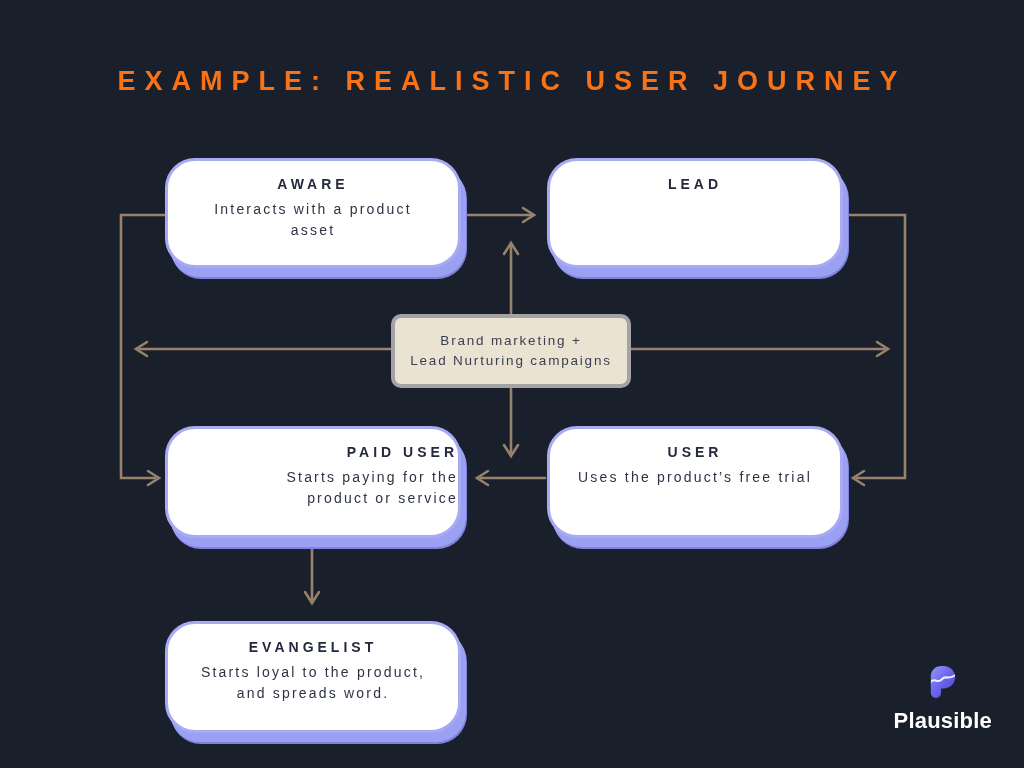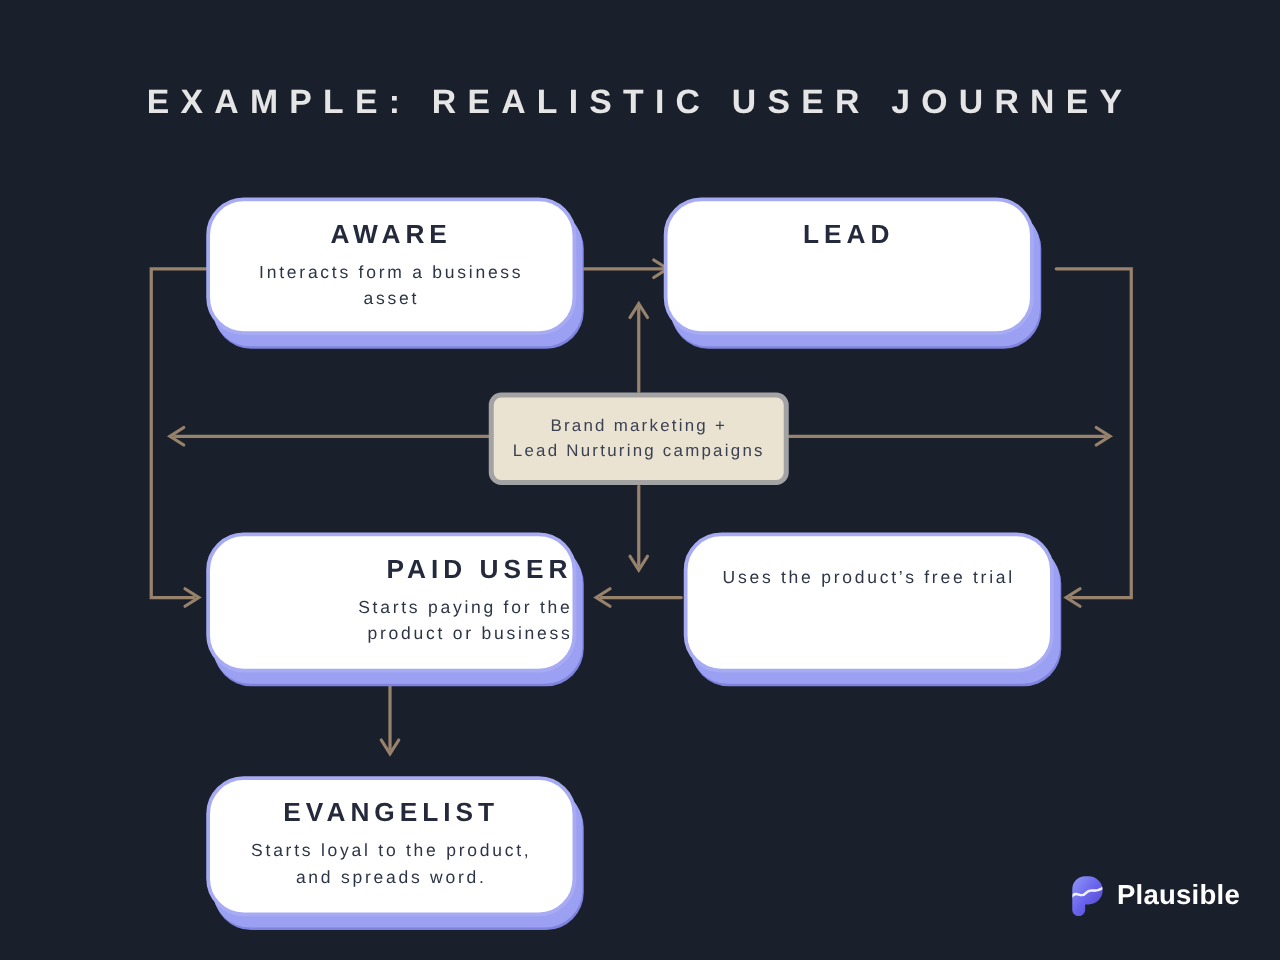--- a/index.html
+++ b/index.html
@@ -6,41 +6,41 @@
   body {
     width: 1024px; height: 768px; overflow: hidden;
     background: #1a1f2c;
     font-family: "Liberation Sans", sans-serif;
   }
   .canvas { position: relative; width: 1024px; height: 768px; }
 
   .diagram-title {
     position: absolute; top: 66px; left: 0; width: 1024px;
     text-align: center;
-    color: #e5e5e5; font-size: 27px; font-weight: 800;
+    color: #f97316; font-size: 27px; font-weight: 800;
     letter-spacing: 9px; white-space: nowrap;
   }
 
   .arrow-layer { position: absolute; left: 0; top: 0; pointer-events: none; }
   .arrow-layer path {
     fill: none; stroke: #97826b; stroke-width: 2.6;
     stroke-linecap: round; stroke-linejoin: miter;
   }
 
   .node {
     position: absolute; box-sizing: border-box;
     background: #ffffff;
     border: 3px solid #a7abf3;
     border-radius: 30px;
     box-shadow: 5px 9px 0 #9ba0f2, 6px 11px 0 #7e83dd;
     text-align: center;
     padding-top: 15px;
   }
   .node-title {
-    font-size: 21px; font-weight: 800; letter-spacing: 4px;
+    font-size: 14px; font-weight: 800; letter-spacing: 4px;
     color: #242a3c;
   }
   .node-desc {
     margin-top: 7px;
     font-size: 14px; letter-spacing: 2.2px; line-height: 1.48;
     color: #2d3446;
     white-space: pre-line;
   }
 
   .center-box {
@@ -51,29 +51,29 @@
     border-radius: 10px;
     display: flex; align-items: center; justify-content: center;
     text-align: center;
     font-size: 13.5px; letter-spacing: 1.8px; line-height: 1.45;
     color: #3b4152;
     white-space: pre-line;
   }
 
   .brand {
     position: absolute; right: 32px; bottom: 34px;
-    display: flex; align-items: center; gap: 9px;
+    display: flex; align-items: center; gap: 9px; flex-direction: column;
   }
   .brand-name {
     color: #ffffff; font-size: 22px; font-weight: 700; letter-spacing: 0.2px;
   }
 
   
   #node-aware      { left: 165px; top: 158px; width: 296px; height: 110px; }
-  #node-lead       { left: 531px; top: 158px; width: 296px; height: 110px; }
+  #node-lead       { left: 547px; top: 158px; width: 296px; height: 110px; }
   #node-paid-user  { left: 165px; top: 426px; width: 296px; height: 112px; text-align: right; }
   #node-user       { left: 547px; top: 426px; width: 296px; height: 112px; }
   #node-evangelist { left: 165px; top: 621px; width: 296px; height: 112px; }
 </style>
 </head>
 <body>
 
 <div class="canvas">
 
   <div class="diagram-title">EXAMPLE: REALISTIC USER JOURNEY</div>
@@ -112,35 +112,36 @@
       <path d="M488 471 L477 478 L488 485"></path>
     </g>
     <g>
       <path d="M312 541 L312 599"></path>
       <path d="M305 592 L312 603 L319 592"></path>
     </g>
   </svg>
 
   <div class="node" id="node-aware">
     <div class="node-title">AWARE</div>
-    <div class="node-desc">Interacts form a business
+    <div class="node-desc">Interacts with a product
 asset</div>
   </div>
 
   <div class="node" id="node-lead">
     <div class="node-title">LEAD</div>
   </div>
 
   <div class="node" id="node-paid-user">
     <div class="node-title">PAID USER</div>
     <div class="node-desc">Starts paying for the
-product or business</div>
+product or service</div>
   </div>
 
   <div class="node" id="node-user">
+    <div class="node-title">USER</div>
     <div class="node-desc">Uses the product’s free trial</div>
   </div>
 
   <div class="node" id="node-evangelist">
     <div class="node-title">EVANGELIST</div>
     <div class="node-desc">Starts loyal to the product,
 and spreads word.</div>
   </div>
 
   <div class="center-box">

